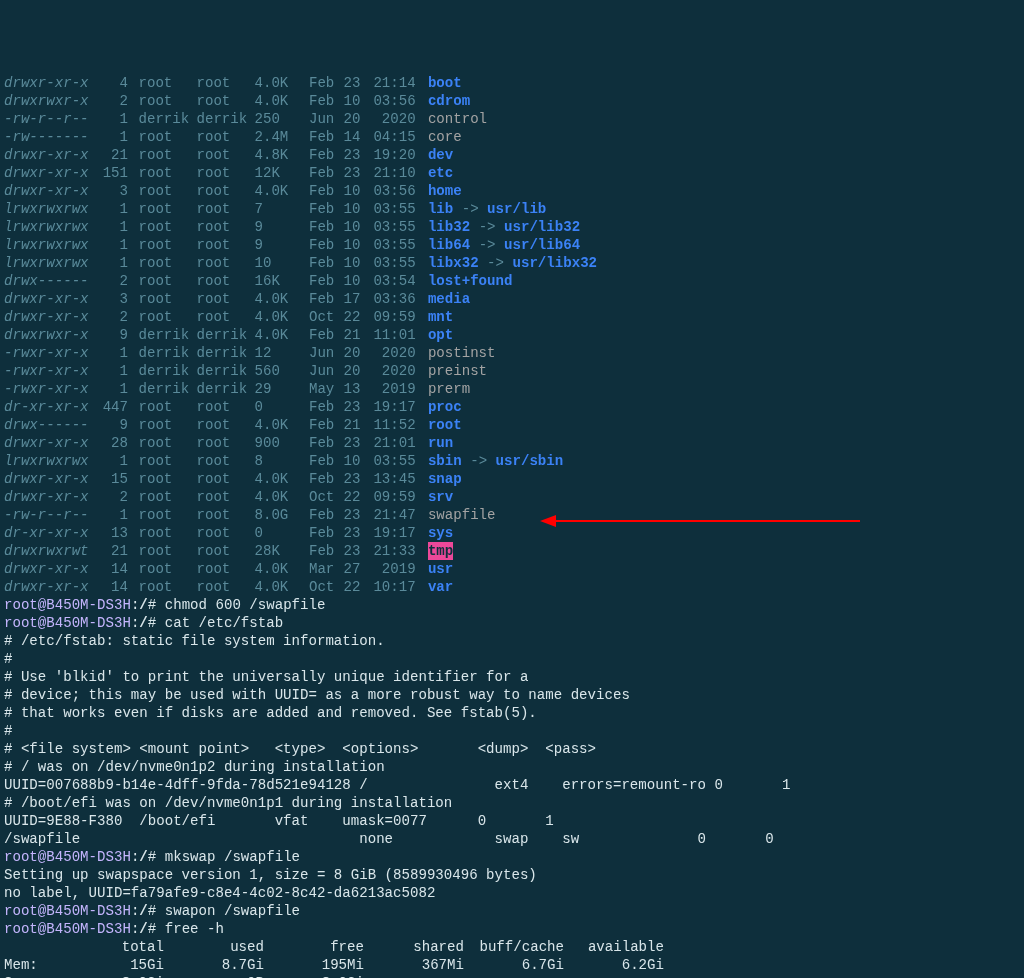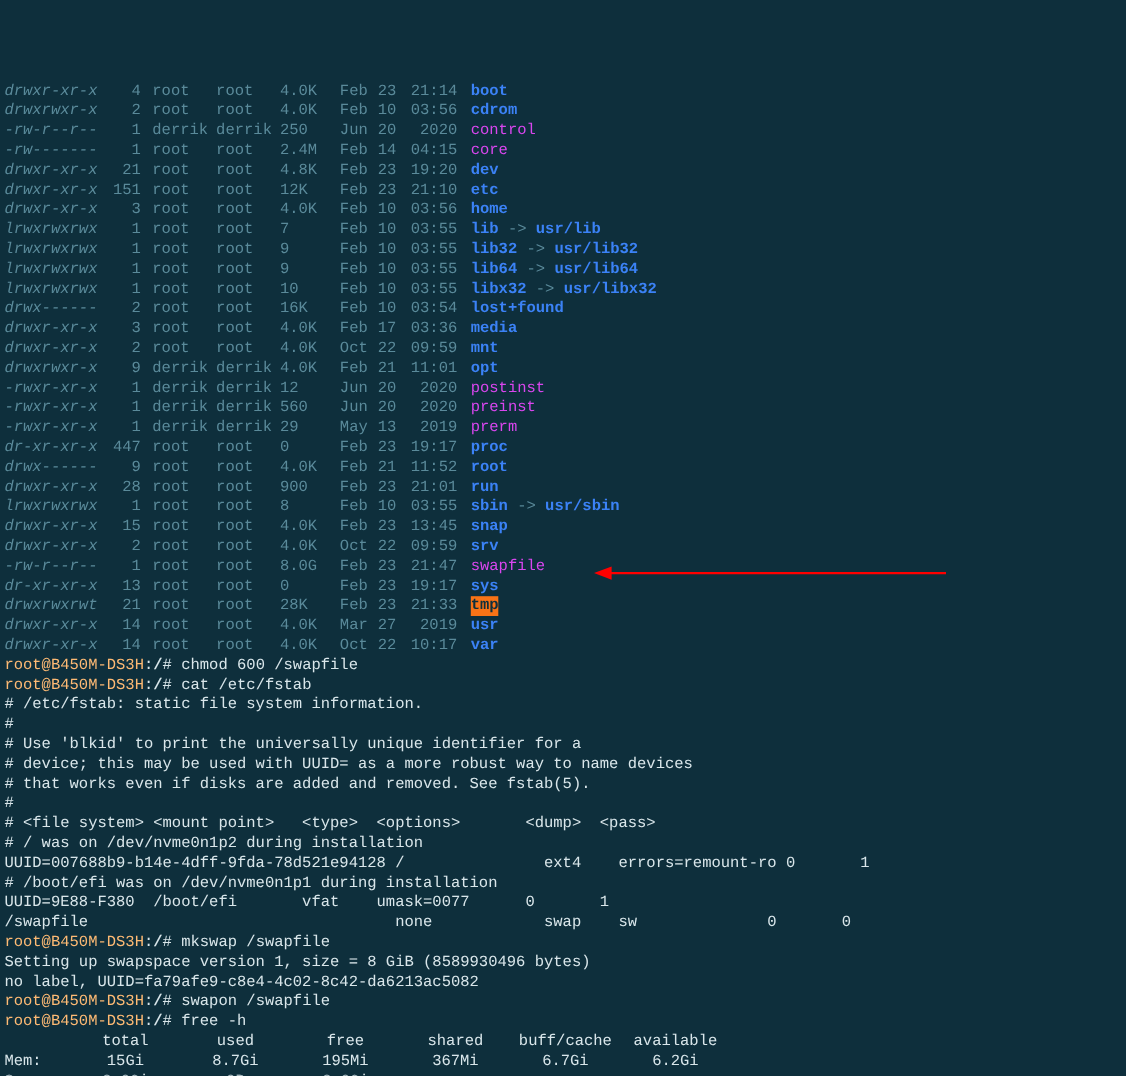--- a/index.html
+++ b/index.html
@@ -19,28 +19,28 @@
     .ls-row span { display:inline-block; }
     .perm { width:88px;font-style:italic; }
     .links { width:38px; text-align:right; padding-right:2px; }
     .owner { width:58px; }
     .group { width:58px; }
     .size { width:46px; text-align:left; padding-right:2px; }
     .mon { width:32px; }
     .day { width:24px; text-align:center; padding-right:2px; }
     .time { width:46px; }
     .fname-bold { color:#3b82f6; font-weight:bold; }
-    .fname-dim { color:#d946ef; }
-    .fname-hl { background:#f97316; color:#0e2f3c; font-weight:bold; }
+    .fname-dim { color:#a3a3a3; }
+    .fname-hl { background:#ec4899; color:#0e2f3c; font-weight:bold; }
     .link-arrow { color:#5a8a9a; }
-    .prompt .host { color:#fdba74; }
+    .prompt .host { color:#c4b5fd; }
     .prompt .path { color:#d9e6ea; font-weight:bold; }
     .cmd, .out, .txt { color:#d9e6ea; }
     .free-hdr span, .free-row span { display:inline-block; }
-    .fcol { width:100px; text-align:center; }
+    .fcol { width:100px; text-align:right; }
     .flabel { width:60px; display:inline-block; }
     #arrow {
       position:absolute;
       left:540px; top:511px;
       width:330px; height:20px;
       pointer-events:none;
     }
   </style>
 </head>
 <body>

